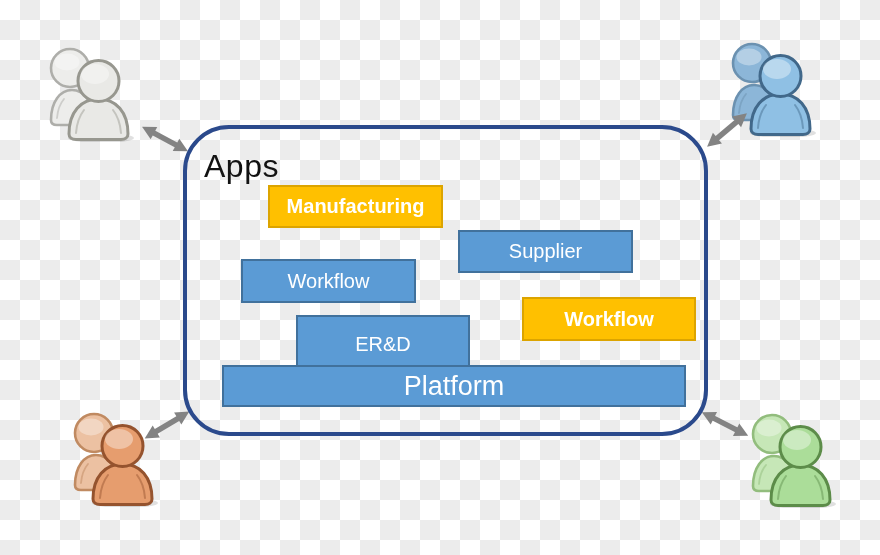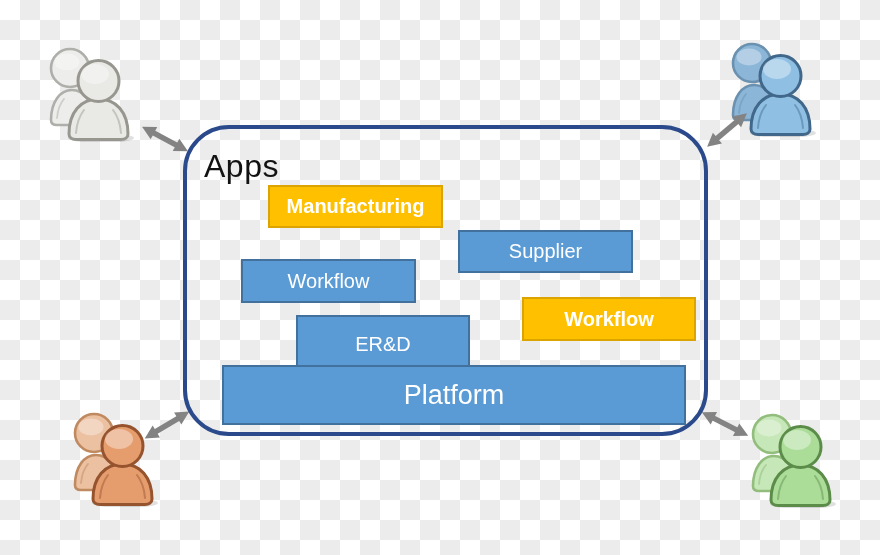--- a/index.html
+++ b/index.html
@@ -47,21 +47,21 @@
     font-size: 20px;
   }
   .app-box.blue   { background: #5B9BD5; border: 2px solid #41719C; }
   .app-box.orange { background: #FFC000; border: 2px solid #DCA400; font-weight: bold; }
 
   .box-manufacturing { left: 268px; top: 185px; width: 175px; height: 43px; }
   .box-supplier      { left: 458px; top: 230px; width: 175px; height: 43px; }
   .box-documents     { left: 241px; top: 259px; width: 175px; height: 44px; }
   .box-workflow      { left: 522px; top: 297px; width: 174px; height: 44px; }
   .box-erd           { left: 296px; top: 315px; width: 174px; height: 59px; }
-  .box-platform      { left: 222px; top: 365px; width: 464px; height: 60px; font-size: 27px; }
+  .box-platform      { left: 222px; top: 365px; width: 464px; height: 42px; font-size: 27px; }
 
   
   .people-icon {
     position: absolute;
     width: 100px; height: 100px;
     overflow: visible;
   }
   .ppl-gray   { left: 38px;  top: 42px;  --bf:#ededeb; --bs:#aeaeaa; --ff:#e9e9e6; --fs:#97978f; }
   .ppl-blue   { left: 720px; top: 37px;  --bf:#8cb6d8; --bs:#6b91b0; --ff:#8fc0e4; --fs:#41688a; }
   .ppl-orange { left: 62px;  top: 407px; --bf:#ecc1a2; --bs:#c08a61; --ff:#e69d6e; --fs:#95532e; }

